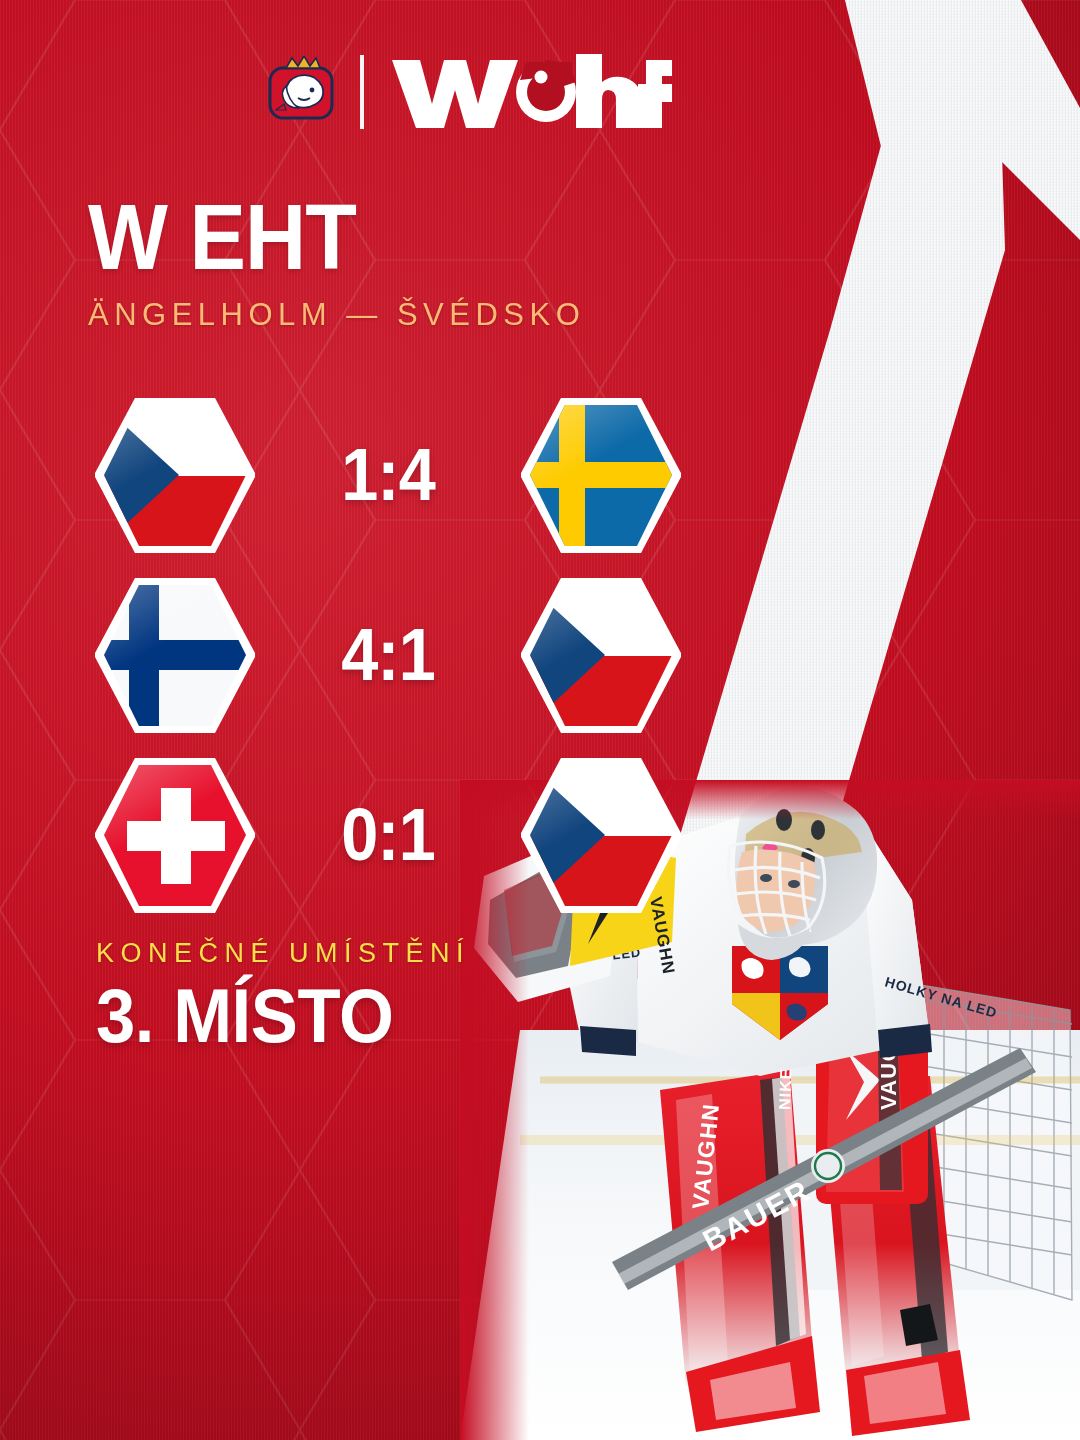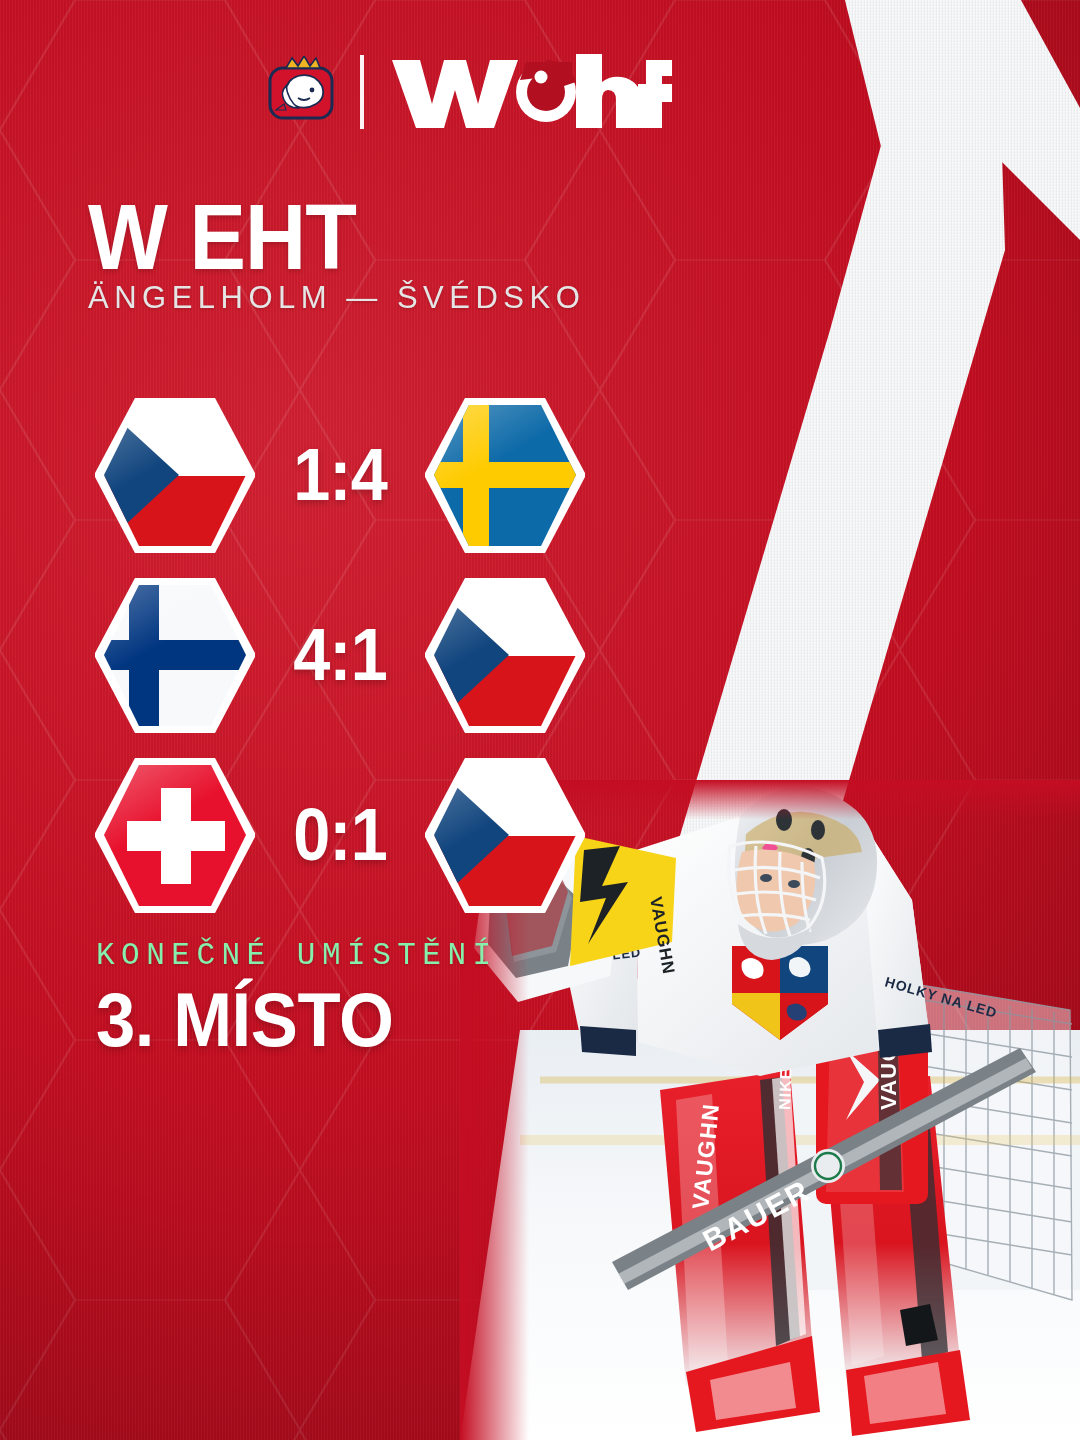--- a/index.html
+++ b/index.html
@@ -52,43 +52,42 @@
   
   .title-wrap { position:absolute; left:88px; top:196px; z-index:8; }
   .title {
     color:#fff; font-weight:bold; font-size:92px; line-height:.9;
     letter-spacing:-1px;
     font-family:"Liberation Sans Narrow","Liberation Sans",sans-serif;
     transform:scaleX(.92); transform-origin:left center;
     text-shadow:0 2px 5px rgba(0,0,0,.18);
   }
   .subtitle {
-    color:#e5e5e5; font-size:31px; letter-spacing:5.5px; margin-top:1px;
+    color:#fdba74; font-size:31px; letter-spacing:5.5px; margin-top:18px;
     font-weight:400; white-space:nowrap;
     text-shadow:0 1px 3px rgba(0,0,0,.2);
   }
 
   
   .matches { position:absolute; left:95px; top:385px; z-index:8; }
-  .row { display:flex; align-items:center; height:180px; }
+  .row { display:flex; align-items:center; height:180px;gap:48px; }
   .hexbox { width:160px; height:155px; position:relative; flex:0 0 auto; }
   .score {
     width:170px; text-align:center; color:#fff; font-weight:bold;
     font-size:74px; letter-spacing:-1px; line-height:1;
     font-family:"Liberation Sans Narrow","Liberation Sans",sans-serif;
     transform:scaleX(.9);
     text-shadow:0 3px 7px rgba(0,0,0,.2);
   }
 
   
   .result { position:absolute; left:96px; top:938px; z-index:8; }
   .result-label {
-    color:#86efac; font-size:31px; letter-spacing:6.5px; font-weight:400;
+    color:#fde047; font-size:27px; letter-spacing:6.5px; font-weight:400;
     text-shadow:0 1px 3px rgba(0,0,0,.2);
-    font-family:Liberation Mono, monospace;
   }
   .result-place {
     color:#fff; font-weight:bold; font-size:76px; line-height:.98;
     margin-top:10px; letter-spacing:-.5px;
     font-family:"Liberation Sans Narrow","Liberation Sans",sans-serif;
     transform:scaleX(.93); transform-origin:left center;
     text-shadow:0 3px 8px rgba(0,0,0,.2);
   }
 
   

